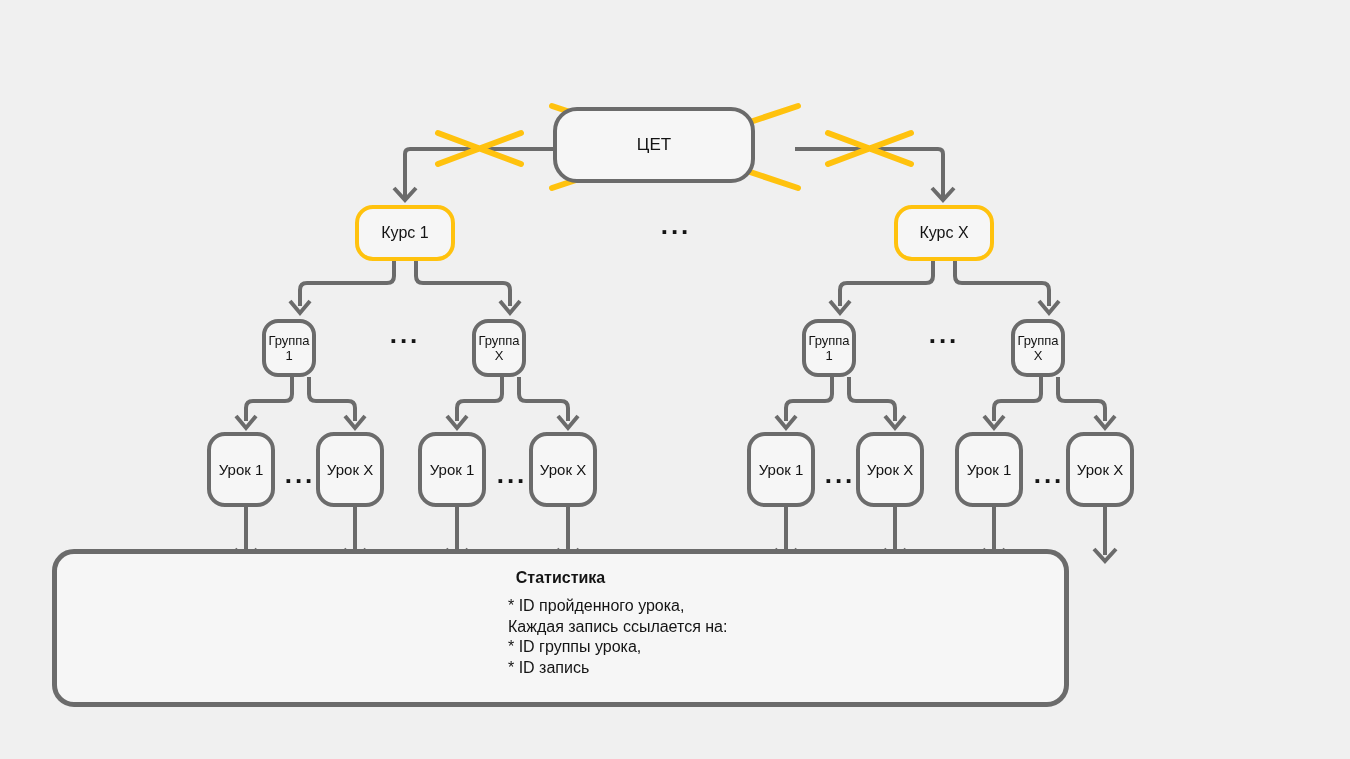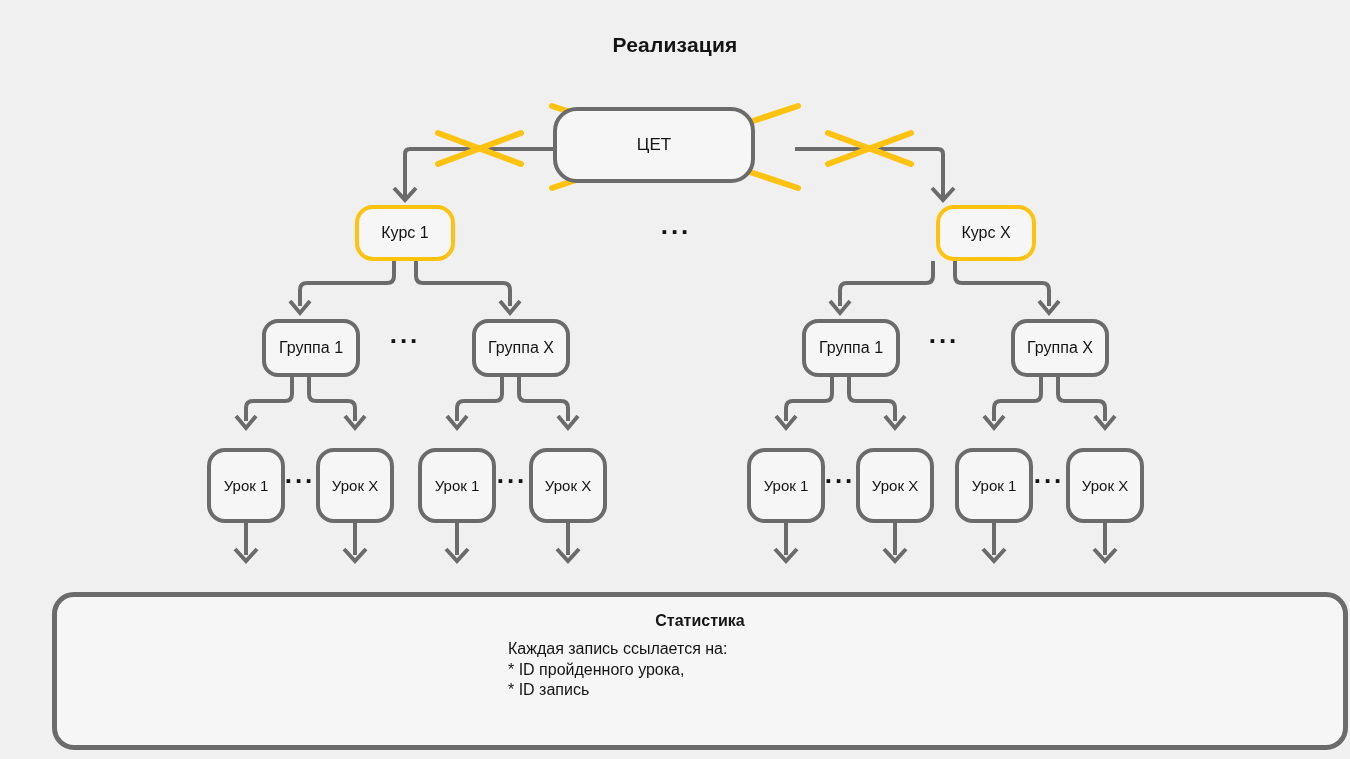--- a/index.html
+++ b/index.html
@@ -24,53 +24,52 @@
   .edge{stroke:var(--border-gray); stroke-width:4; fill:none;}
   .xmark{stroke:var(--accent-yellow); stroke-width:6; fill:none; stroke-linecap:round;}
   .node{
     position:absolute; box-sizing:border-box;
     display:flex; align-items:center; justify-content:center;
     background:var(--node-fill); border:4px solid var(--border-gray);
     color:var(--text); font-size:16px; text-align:center;
   }
   .root{left:553px; top:107px; width:202px; height:76px; border-radius:24px; font-size:17px;}
   .course{top:205px; width:100px; height:56px; border-radius:18px; border-color:var(--accent-yellow);}
-  .course-1{left:355px;} .course-x{left:936px;}
-  .group{top:319px; width:98px; height:58px; border-radius:16px; font-size:16px;}
+  .course-1{left:355px;} .course-x{left:894px;}
+  .group{top:319px; width:54px; height:58px; border-radius:16px; font-size:13px;}
   .group-a{left:262px;} .group-b{left:472px;} .group-c{left:802px;} .group-d{left:1011px;}
-  .lesson{top:432px; width:78px; height:75px; border-radius:18px; font-size:15px;margin-top:16px;}
+  .lesson{top:432px; width:68px; height:75px; border-radius:18px; font-size:15px;}
   .lesson-1{left:207px;} .lesson-2{left:316px;} .lesson-3{left:418px;} .lesson-4{left:529px;}
   .lesson-5{left:747px;} .lesson-6{left:856px;} .lesson-7{left:955px;} .lesson-8{left:1066px;}
   .dots{
     position:absolute; width:60px; text-align:center;
     font-size:26px; font-weight:700; letter-spacing:3px; line-height:26px;
     color:var(--text);
   }
   .dots-courses{left:646px; top:212px;}
   .dots-groups-l{left:375px; top:321px;}
   .dots-groups-r{left:914px; top:321px;}
   .dots-lessons-a{left:270px; top:461px;}
   .dots-lessons-b{left:482px; top:461px;}
   .dots-lessons-c{left:810px; top:461px;}
   .dots-lessons-d{left:1019px; top:461px;}
   .stats{
-    position:absolute; left:52px; top:592px; width:1296px; height:158px;
+    position:absolute; left:52px; top:549px; width:1017px; height:158px;
     box-sizing:border-box; border:5px solid var(--border-gray); border-radius:22px;
     background:var(--node-fill); color:var(--text);
   }
   .stats-title{margin-top:15px; text-align:center; font-size:16px; font-weight:700;}
   .stats-body{position:absolute; left:451px; top:42px; font-size:16px; line-height:20.5px;}
   .stats-body div{white-space:pre;}
 </style>
 </head>
 <body>
 
 <div class="canvas">
 
-  <div class="title">Реализация</div>
 
   <svg class="wires" width="1350" height="759" viewBox="0 0 1350 759">
     <path class="edge" d="
       M555 149 H410 Q405 149 405 154 V197 M394 188 L405 200 L416 188
       M795 149 H938 Q943 149 943 154 V197 M932 188 L943 200 L954 188
       M394 261 V276 Q394 283 387 283 H307 Q300 283 300 290 V306 M290 301 L300 313 L310 301
       M416 261 V276 Q416 283 423 283 H503 Q510 283 510 290 V306 M500 301 L510 313 L520 301
       M933 261 V276 Q933 283 926 283 H847 Q840 283 840 290 V306 M830 301 L840 313 L850 301
       M955 261 V276 Q955 283 962 283 H1042 Q1049 283 1049 290 V306 M1039 301 L1049 313 L1059 301
       M292 377 V394 Q292 401 285 401 H253 Q246 401 246 408 V421 M236 416 L246 428 L256 416
@@ -118,19 +117,20 @@
   <span class="dots dots-groups-l">...</span>
   <span class="dots dots-groups-r">...</span>
   <span class="dots dots-lessons-a">...</span>
   <span class="dots dots-lessons-b">...</span>
   <span class="dots dots-lessons-c">...</span>
   <span class="dots dots-lessons-d">...</span>
 
   <div class="stats">
     <div class="stats-title">Статистика</div>
     <div class="stats-body">
+      <div>* ID пройденного урока,</div>
       <div>Каждая запись ссылается на:</div>
-      <div>* ID пройденного урока,</div>
+      <div>* ID группы урока,</div>
       <div>* ID запись</div>
     </div>
   </div>
 
 </div>
 
 </body></html>

